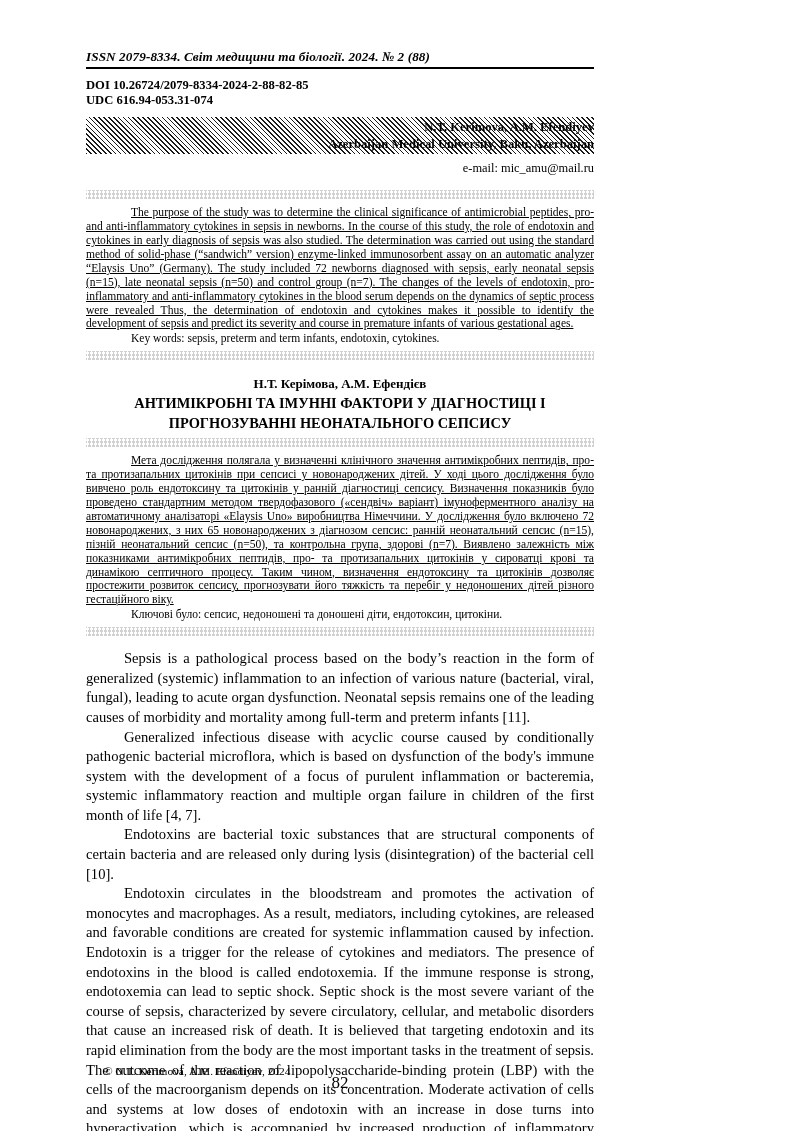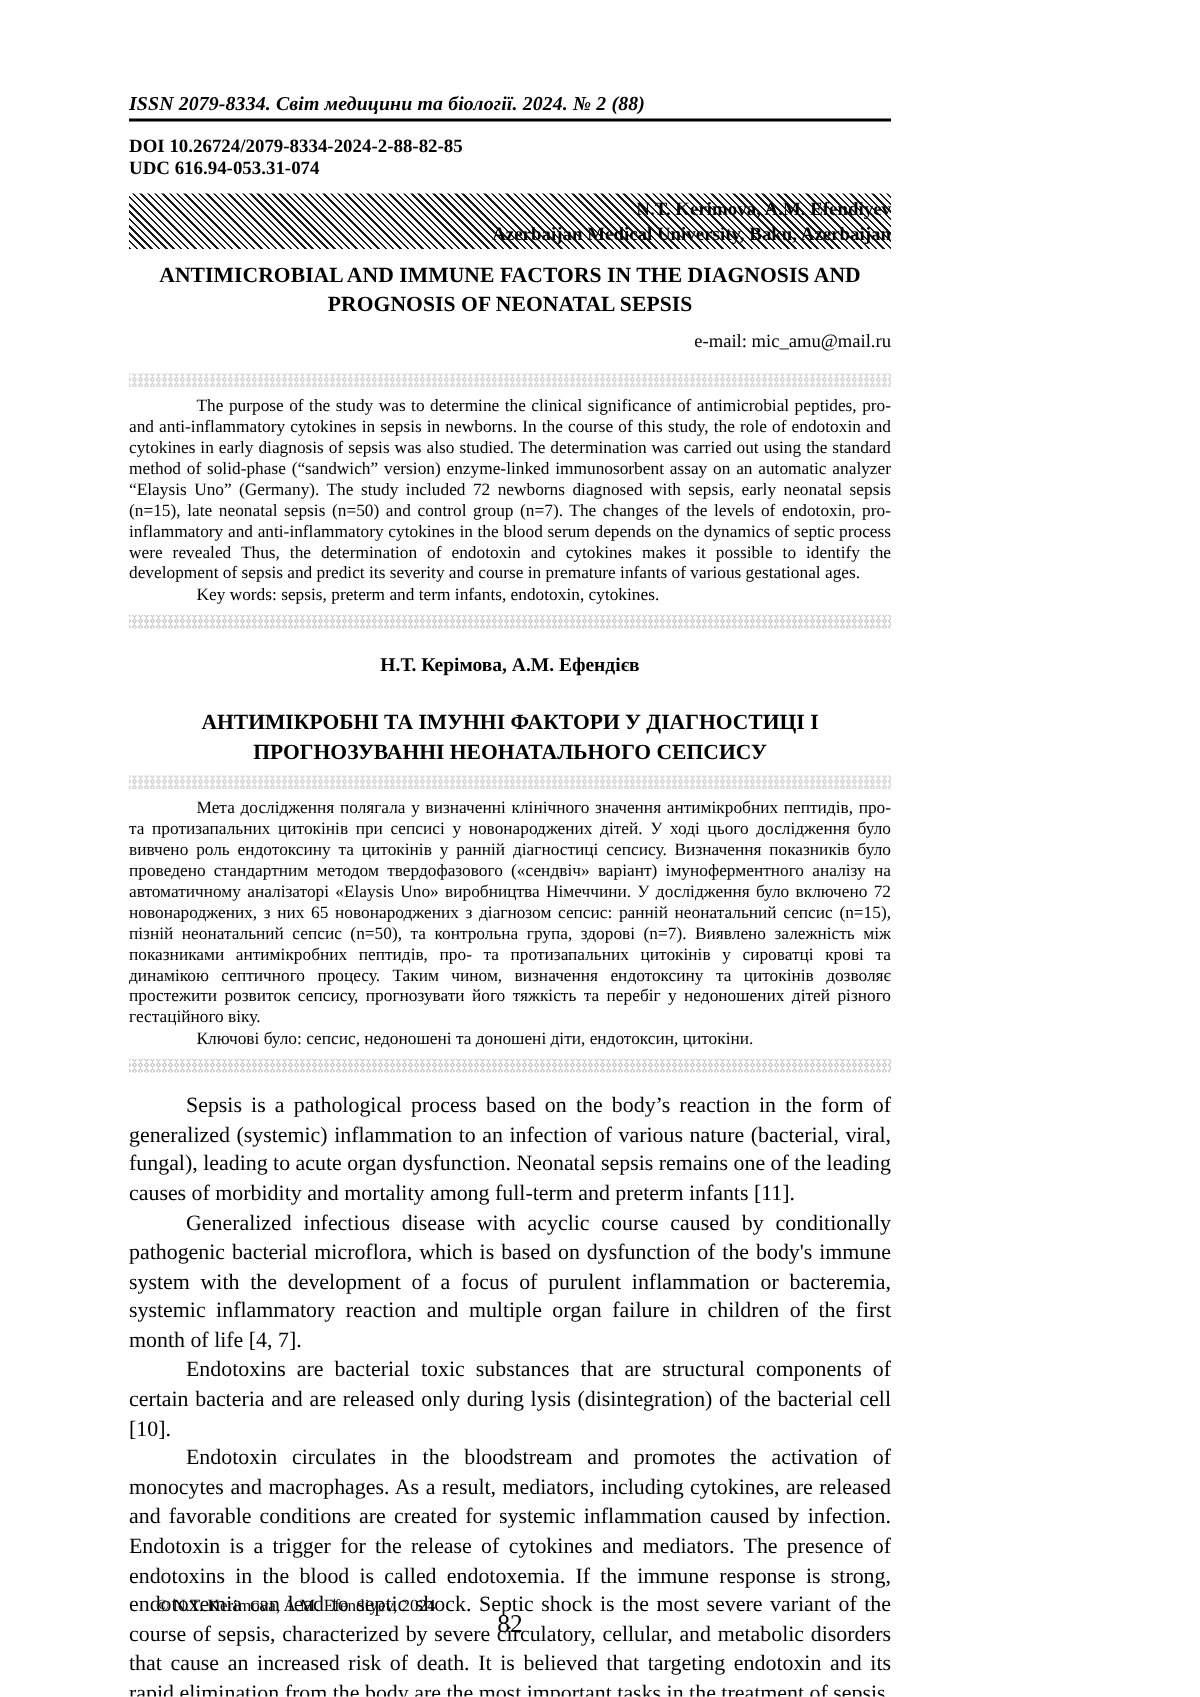--- a/index.html
+++ b/index.html
@@ -15,21 +15,21 @@
     position: relative;
     overflow: hidden;
   }
 
   .page {
     position: absolute;
     left: 0; top: 0;
     width: 680px;
     height: 1131px;
     box-sizing: border-box;
-    padding: 16px 86px;
+    padding: 4px 86px;
   }
 
   
   .runhead {
     padding-top: 45px;
     font-style: italic;
     font-weight: bold;
     font-size: 13.2px;
     letter-spacing: .1px;
     white-space: nowrap;
@@ -103,33 +103,33 @@
   .zig-mid { margin-top: 5px; }
 
   
   .abstract {
     margin-top: 7px;
     font-size: 11.55px;
     line-height: 13.9px;
     text-align: justify;
     text-justify: inter-word;
   }
-  .abstract p { margin: 0; text-indent: 45px; }
+  .abstract p { margin: 0; text-indent: 45px; text-decoration: underline; }
   .abstract .kw { text-indent: 45px; margin-top: 1px; }
   .abstract .kw b { font-weight: normal; }
 
   
   .ua-authors {
     margin-top: 16px;
     text-align: center;
     font-weight: bold;
     font-size: 13px;
   }
   .title-ua {
-    margin-top: 22px;
+    margin-top: 2px;
     text-align: center;
     font-weight: bold;
     font-size: 14.4px;
     line-height: 19.5px;
   }
 
   
   .body-text {
     margin-top: 13px;
     font-size: 14.6px;
@@ -175,21 +175,20 @@
     <div>UDC 616.94-053.31-074</div>
   </div>
 
   <div class="author-band">
     <div class="band-text">
       <div>N.T. Kerimova, A.M. Efendiyev</div>
       <div>Azerbaijan Medical University, Baku, Azerbaijan</div>
     </div>
   </div>
 
-  <div class="title-en">ANTIMICROBIAL AND IMMUNE FACTORS IN THE DIAGNOSIS AND PROGNOSIS OF  NEONATAL SEPSIS</div>
 
   <div class="email">e-mail: mic_amu@mail.ru</div>
 
   <div class="zigzag zig-top"></div>
 
   <div class="abstract">
     <p>The purpose of the study was to determine the clinical significance of antimicrobial peptides, pro- and anti-inflammatory cytokines in sepsis in newborns. In the course of this study, the role of endotoxin and cytokines in early diagnosis of sepsis was also studied. The determination was carried out using the standard method of solid-phase (“sandwich” version) enzyme-linked immunosorbent assay on an automatic analyzer “Elaysis Uno” (Germany). The study included 72 newborns diagnosed with sepsis, early neonatal sepsis (n=15), late neonatal sepsis (n=50) and control group (n=7). The changes of the levels of endotoxin, pro-inflammatory and anti-inflammatory cytokines in the blood serum depends on the dynamics of septic process were revealed Thus, the determination of endotoxin and cytokines makes it possible to identify the development of sepsis and predict its severity and course in premature infants of various gestational ages.</p>
     <div class="kw"><b>Key words</b><span>: sepsis, preterm and term infants, endotoxin, cytokines.</span></div>
   </div>
 

